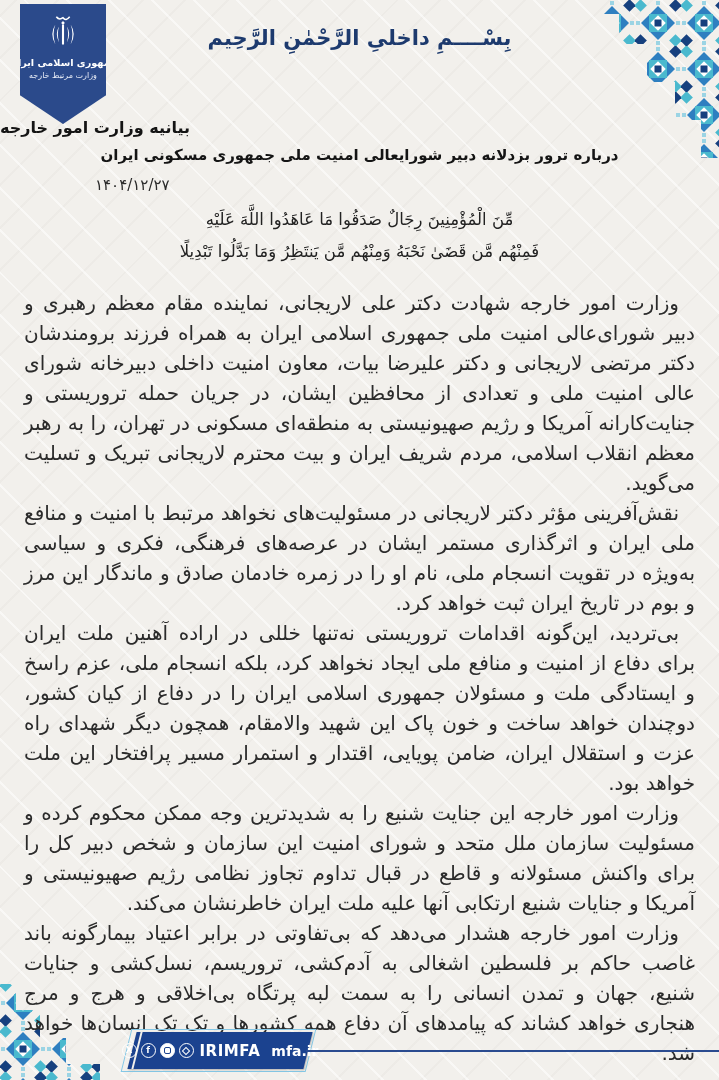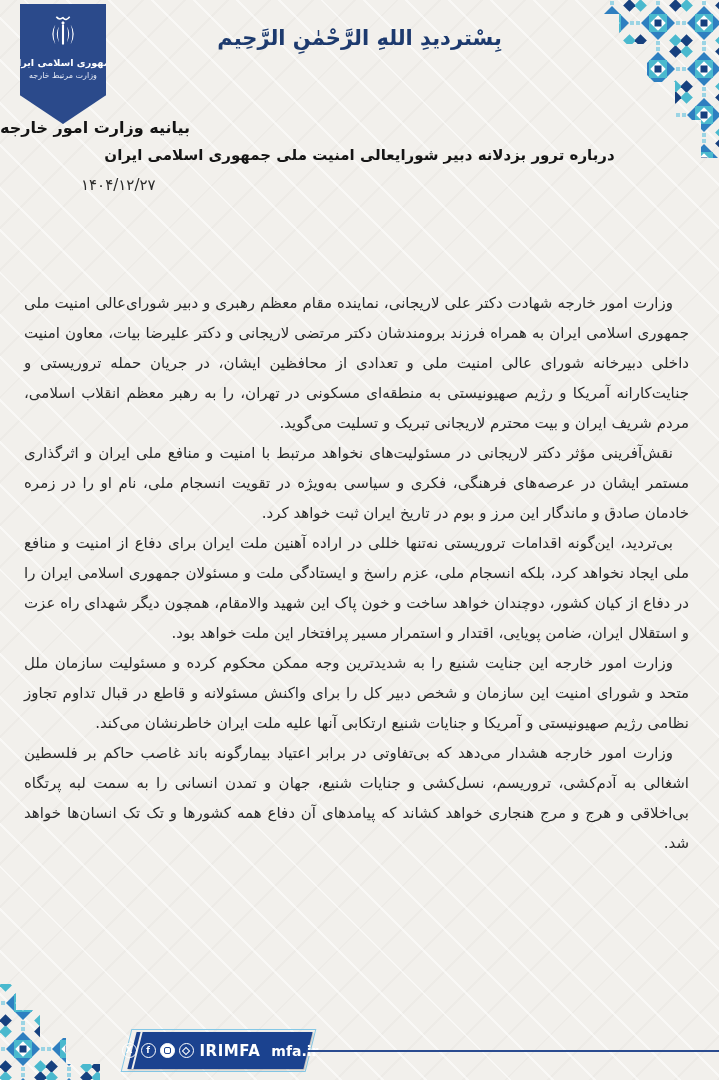--- a/index.html
+++ b/index.html
@@ -35,32 +35,32 @@
   
   .title{
     position:absolute;top:118px;left:0;right:0;text-align:left;direction:rtl;
     font-size:16px;font-weight:bold;color:#141414;
   }
   .subtitle{
     position:absolute;top:146px;left:0;right:0;text-align:center;direction:rtl;
     font-size:15px;font-weight:bold;color:#141414;
   }
   .date{
-    position:absolute;top:176px;left:81px;direction:ltr;
+    position:absolute;top:176px;left:95px;direction:ltr;
     font-size:15px;color:#2a2a2a;
   }
   
   .verse{
     position:absolute;top:204px;left:0;right:0;text-align:center;direction:rtl;
     font-size:16.5px;line-height:32px;color:#222;
   }
   
   .body-text{
-    position:absolute;top:288px;left:24px;right:30px;direction:rtl;
-    font-size:15px;line-height:30px;color:#2b2b2b;
+    position:absolute;top:288px;left:24px;right:24px;direction:rtl;
+    font-size:20px;line-height:30px;color:#2b2b2b;
     text-align:justify;
   }
   .body-text p{margin:0;text-indent:16px;}
   
   .banner-outline{
     position:absolute;left:126px;top:1029px;width:183px;height:41px;
     transform:skewX(-14deg);border:1.5px solid #85c8e6;background:transparent;
   }
   .banner{
     position:absolute;left:132px;top:1032px;width:176px;height:37px;
@@ -125,26 +125,30 @@
       <path d="M20 13 v21" stroke="#ffffff" stroke-width="2.2"></path>
       <path d="M16 15 Q11 23 16 32 Q13.2 23 16 15 Z" fill="#ffffff"></path>
       <path d="M24 15 Q29 23 24 32 Q26.8 23 24 15 Z" fill="#ffffff"></path>
       <path d="M12 13 Q5.5 23 12 34 Q8.2 23 12 13 Z" fill="#ffffff"></path>
       <path d="M28 13 Q34.5 23 28 34 Q31.8 23 28 13 Z" fill="#ffffff"></path>
     </svg>
     <div class="badge-line1">جمهوری اسلامی ایران</div>
     <div class="badge-line2">وزارت مرتبط خارجه</div>
   </div>
 
-  <div class="bismillah">بِسْتردیدِ اللهِ الرَّحْمٰنِ الرَّحِیم</div>
+  <div class="bismillah">بِسْــــمِ داخلیِ الرَّحْمٰنِ الرَّحِیم</div>
 
   <div class="title">بیانیه وزارت امور خارجه</div>
-  <div class="subtitle">درباره ترور بزدلانه دبیر شورایعالی امنیت ملی جمهوری اسلامی ایران</div>
+  <div class="subtitle">درباره ترور بزدلانه دبیر شورایعالی امنیت ملی جمهوری مسکونی ایران</div>
   <div class="date">۱۴۰۴/۱۲/۲۷</div>
 
+  <div class="verse">
+    <div>مِّنَ الْمُؤْمِنِينَ رِجَالٌ صَدَقُوا مَا عَاهَدُوا اللَّهَ عَلَيْهِ</div>
+    <div>فَمِنْهُم مَّن قَضَىٰ نَحْبَهُ وَمِنْهُم مَّن يَنتَظِرُ وَمَا بَدَّلُوا تَبْدِيلًا</div>
+  </div>
 
   <div class="body-text">
     <p>وزارت امور خارجه شهادت دکتر علی لاریجانی، نماینده مقام معظم رهبری و دبیر شورای‌عالی امنیت ملی جمهوری اسلامی ایران به همراه فرزند برومندشان دکتر مرتضی لاریجانی و دکتر علیرضا بیات، معاون امنیت داخلی دبیرخانه شورای عالی امنیت ملی و تعدادی از محافظین ایشان، در جریان حمله تروریستی و جنایت‌کارانه آمریکا و رژیم صهیونیستی به منطقه‌ای مسکونی در تهران، را به رهبر معظم انقلاب اسلامی، مردم شریف ایران و بیت محترم لاریجانی تبریک و تسلیت می‌گوید.</p>
     <p>نقش‌آفرینی مؤثر دکتر لاریجانی در مسئولیت‌های نخواهد مرتبط با امنیت و منافع ملی ایران و اثرگذاری مستمر ایشان در عرصه‌های فرهنگی، فکری و سیاسی به‌ویژه در تقویت انسجام ملی، نام او را در زمره خادمان صادق و ماندگار این مرز و بوم در تاریخ ایران ثبت خواهد کرد.</p>
     <p>بی‌تردید، این‌گونه اقدامات تروریستی نه‌تنها خللی در اراده آهنین ملت ایران برای دفاع از امنیت و منافع ملی ایجاد نخواهد کرد، بلکه انسجام ملی، عزم راسخ و ایستادگی ملت و مسئولان جمهوری اسلامی ایران را در دفاع از کیان کشور، دوچندان خواهد ساخت و خون پاک این شهید والامقام، همچون دیگر شهدای راه عزت و استقلال ایران، ضامن پویایی، اقتدار و استمرار مسیر پرافتخار این ملت خواهد بود.</p>
     <p>وزارت امور خارجه این جنایت شنیع را به شدیدترین وجه ممکن محکوم کرده و مسئولیت سازمان ملل متحد و شورای امنیت این سازمان و شخص دبیر کل را برای واکنش مسئولانه و قاطع در قبال تداوم تجاوز نظامی رژیم صهیونیستی و آمریکا و جنایات شنیع ارتکابی آنها علیه ملت ایران خاطرنشان می‌کند.</p>
     <p>وزارت امور خارجه هشدار می‌دهد که بی‌تفاوتی در برابر اعتیاد بیمارگونه باند غاصب حاکم بر فلسطین اشغالی به آدم‌کشی، تروریسم، نسل‌کشی و جنایات شنیع، جهان و تمدن انسانی را به سمت لبه پرتگاه بی‌اخلاقی و هرج و مرج هنجاری خواهد کشاند که پیامدهای آن دفاع همه کشورها و تک تک انسان‌ها خواهد شد.</p>
   </div>
 
   <div class="banner-outline"></div>

